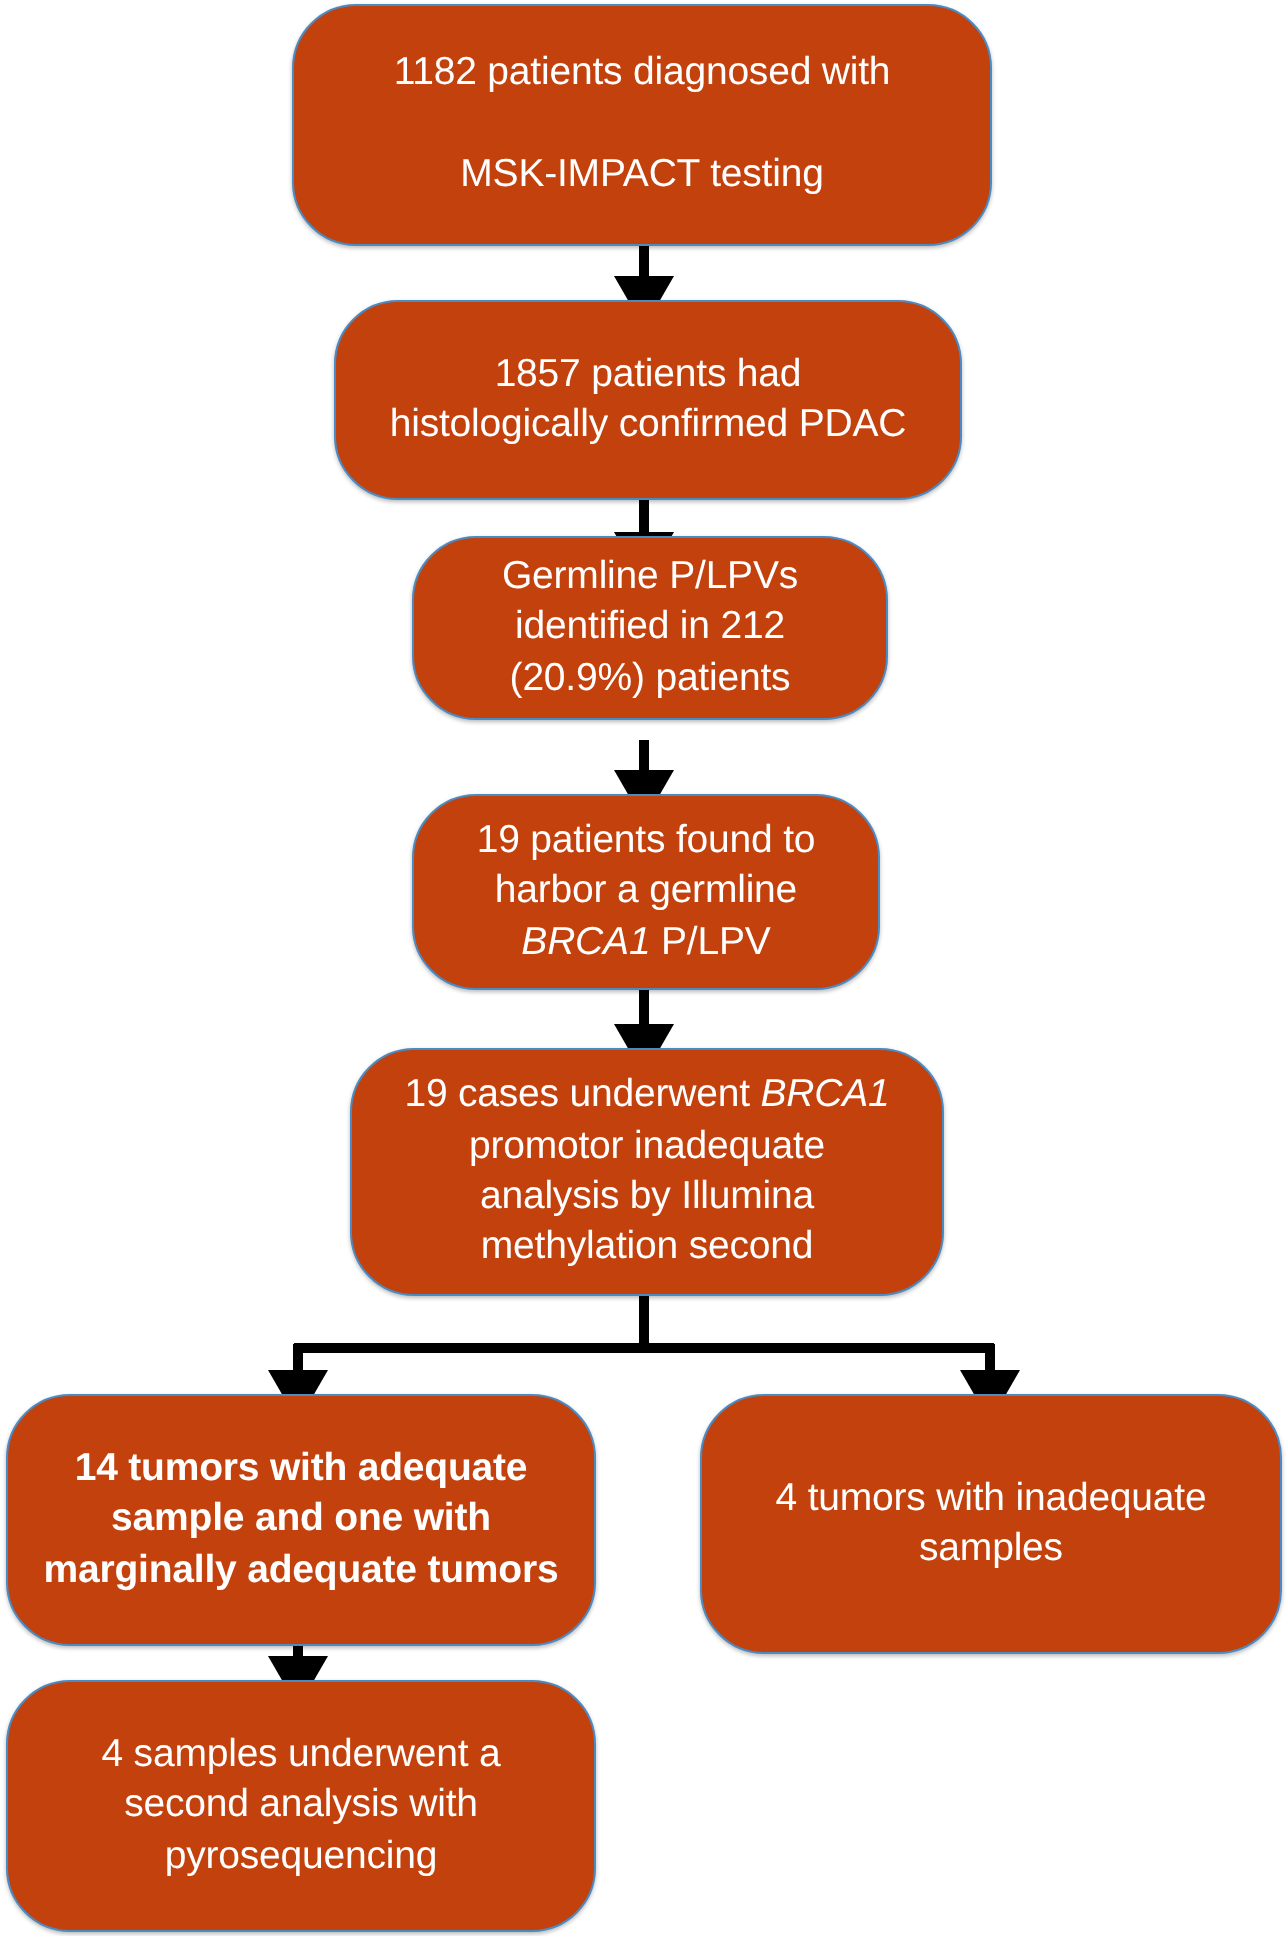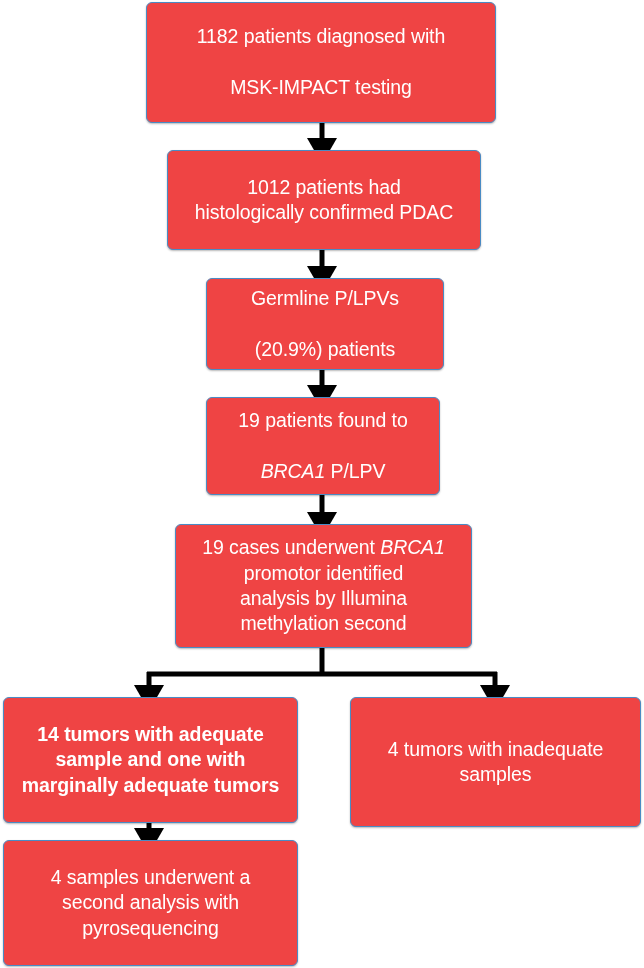--- a/index.html
+++ b/index.html
@@ -17,23 +17,23 @@
   #flowchart {
     position: absolute;
     left: 0;
     top: 0;
     width: 644px;
     height: 968px;
   }
   .node {
     position: absolute;
     box-sizing: border-box;
-    background: #ef4444;
+    background: #c2410c;
     border: 1px solid #4a8bc4;
-    border-radius: 6px;
+    border-radius: 32px;
     color: #ffffff;
     display: flex;
     align-items: center;
     text-align: center;
     line-height: 1.30;
     font-size: 19.5px;
     letter-spacing: -0.1px;
     padding: 4px 10px;
     box-shadow: 0 1px 2px rgba(0,0,0,0.28);
     z-index: 2;
@@ -50,21 +50,21 @@
     left: 0;
     top: 0;
     width: 644px;
     height: 968px;
     z-index: 1;
     pointer-events: none;
   }
   
   #node-1 { left: 146px; top: 2px;   width: 350px; height: 121px; }
   #node-2 { left: 167px; top: 150px; width: 314px; height: 100px; }
-  #node-3 { left: 206px; top: 278px; width: 238px; height: 92px;  }
+  #node-3 { left: 206px; top: 268px; width: 238px; height: 92px;  }
   #node-4 { left: 206px; top: 397px; width: 234px; height: 98px;  }
   #node-5 { left: 175px; top: 524px; width: 297px; height: 124px; }
   #node-6 { left: 3px;   top: 697px; width: 295px; height: 126px; font-weight: bold; }
   #node-7 { left: 350px; top: 697px; width: 291px; height: 130px; }
   #node-8 { left: 3px;   top: 840px; width: 295px; height: 126px; }
 </style>
 </head>
 <body>
 
 <div id="flowchart">
@@ -107,45 +107,45 @@
   <div class="node" id="node-1">
     <span class="txt">
       <span>1182 patients diagnosed with</span><br>
       <br>
       <span>MSK-IMPACT testing</span>
     </span>
   </div>
 
   <div class="node" id="node-2">
     <span class="txt">
-      <span>1012 patients had</span><br>
+      <span>1857 patients had</span><br>
       <span>histologically confirmed PDAC</span>
     </span>
   </div>
 
   <div class="node" id="node-3">
     <span class="txt">
       <span>Germline P/LPVs</span><br>
-      <br>
+      <span>identified in 212</span><br>
       <span>(20.9%) patients</span>
     </span>
   </div>
 
   <div class="node" id="node-4">
     <span class="txt">
       <span>19 patients found to</span><br>
-      <br>
+      <span>harbor a germline</span><br>
       <span class="gene">BRCA1</span><span> P/LPV</span>
     </span>
   </div>
 
   <div class="node" id="node-5">
     <span class="txt">
       <span>19 cases underwent </span><span class="gene">BRCA1</span><br>
-      <span>promotor identified</span><br>
+      <span>promotor inadequate</span><br>
       <span>analysis by Illumina</span><br>
       <span>methylation second</span>
     </span>
   </div>
 
   <div class="node" id="node-6">
     <span class="txt">
       <span>14 tumors with adequate</span><br>
       <span>sample and one with</span><br>
       <span>marginally adequate tumors</span>

